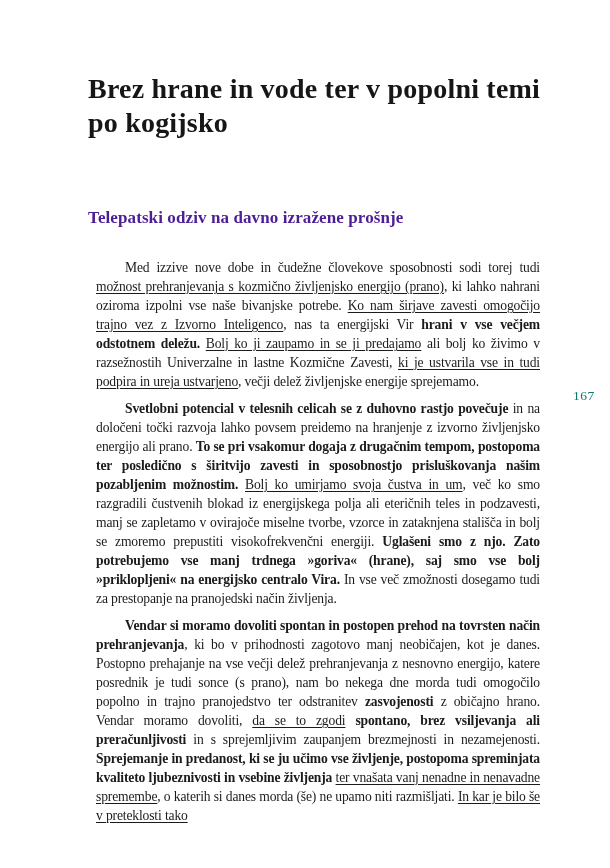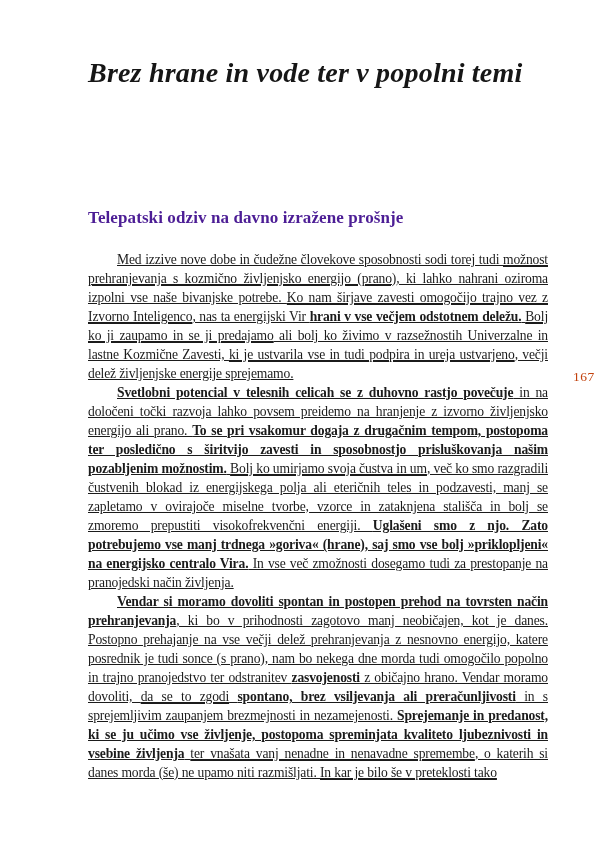--- a/index.html
+++ b/index.html
@@ -12,25 +12,24 @@
     width: 610px;
     height: 868px;
     background: #ffffff;
     overflow: hidden;
     font-family: "Liberation Serif", "DejaVu Serif", serif;
     color: #1b1b1b;
   }
   .title {
     position: absolute;
     left: 88px;
-    top: 56px;
+    top: 72px;
     width: 480px;
     font-size: 28px;
     line-height: 34px;
-    font-style: italic;
     font-weight: 600;
     letter-spacing: 0.2px;
     color: #161616;
   }
   .section-heading {
     position: absolute;
     left: 88px;
     top: 208px;
     width: 460px;
     font-size: 17px;
@@ -43,49 +42,49 @@
     left: 88px;
     top: 250px;
     width: 460px;
     font-size: 13.6px;
     line-height: 19px;
     letter-spacing: -0.15px;
     text-align: justify;
     color: #1b1b1b;
   }
   .article-body p {
-    margin: 0;
+    margin: 8px;
     padding: 0;
     text-indent: 29px;
-    text-decoration: underline;
   }
   .article-body .b {
     font-weight: 700;
   }
   .article-body .u {
     text-decoration: underline;
     text-decoration-thickness: 1px;
     text-underline-offset: 2px;
   }
   .page-number {
     position: absolute;
     left: 573px;
-    top: 369px;
+    top: 388px;
     font-size: 13.5px;
     letter-spacing: 0.5px;
-    color: #c2410c;
+    color: #0f766e;
   }
 </style>
 </head>
 <body>
 
 <div class="page">
 
   <div class="title">
     <div>Brez hrane in vode ter v popolni temi</div>
+    <div>po kogijsko</div>
   </div>
 
   <div class="section-heading">Telepatski odziv na davno izražene prošnje</div>
 
   <div class="article-body">
       <p><span>Med izzive nove dobe in čudežne človekove sposobnosti sodi torej tudi </span><span class="u">možnost prehranjevanja s kozmično življenjsko energijo (prano)</span><span>, ki lahko nahrani oziroma izpolni vse naše bivanjske potrebe. </span><span class="u">Ko nam širjave zavesti omogočijo trajno vez z Izvorno Inteligenco</span><span>, nas ta energijski Vir </span><span class="b">hrani v vse večjem odstotnem deležu.</span><span> </span><span class="u">Bolj ko ji zaupamo in se ji predajamo</span><span> ali bolj ko živimo v razsežnostih Univerzalne in lastne Kozmične Zavesti, </span><span class="u">ki je ustvarila vse in tudi podpira in ureja ustvarjeno</span><span>, večji delež življenjske energije sprejemamo.</span></p>
       <p><span class="b">Svetlobni potencial v telesnih celicah se z duhovno rastjo povečuje</span><span> in na določeni točki razvoja lahko povsem preidemo na hranjenje z izvorno življenjsko energijo ali prano. </span><span class="b">To se pri vsakomur dogaja z drugačnim tempom, postopoma ter posledično s širitvijo zavesti in sposobnostjo prisluškovanja našim pozabljenim možnostim.</span><span> </span><span class="u">Bolj ko umirjamo svoja čustva in um</span><span>, več ko smo razgradili čustvenih blokad iz energijskega polja ali eteričnih teles in podzavesti, manj se zapletamo v ovirajoče miselne tvorbe, vzorce in zataknjena stališča in bolj se zmoremo prepustiti visokofrekvenčni energiji. </span><span class="b">Uglašeni smo z njo. Zato potrebujemo vse manj trdnega »goriva« (hrane), saj smo vse bolj »priklopljeni« na energijsko centralo Vira.</span><span> In vse več zmožnosti dosegamo tudi za prestopanje na pranojedski način življenja.</span></p>
       <p><span class="b">Vendar si moramo dovoliti spontan in postopen prehod na tovrsten način prehranjevanja</span><span>, ki bo v prihodnosti zagotovo manj neobičajen, kot je danes. Postopno prehajanje na vse večji delež prehranjevanja z nesnovno energijo, katere posrednik je tudi sonce (s prano), nam bo nekega dne morda tudi omogočilo popolno in trajno pranojedstvo ter odstranitev </span><span class="b">zasvojenosti</span><span> z običajno hrano. Vendar moramo dovoliti, </span><span class="u">da se to zgodi</span><span> </span><span class="b">spontano, brez vsiljevanja ali preračunljivosti</span><span> in s sprejemljivim zaupanjem brezmejnosti in nezamejenosti. </span><span class="b">Sprejemanje in predanost, ki se ju učimo vse življenje, postopoma spreminjata kvaliteto ljubeznivosti in vsebine življenja</span><span> </span><span class="u">ter vnašata vanj nenadne in nenavadne spremembe</span><span>, o katerih si danes morda (še) ne upamo niti razmišljati. </span><span class="u">In kar je bilo še v preteklosti tako</span></p>
     </div>
 

